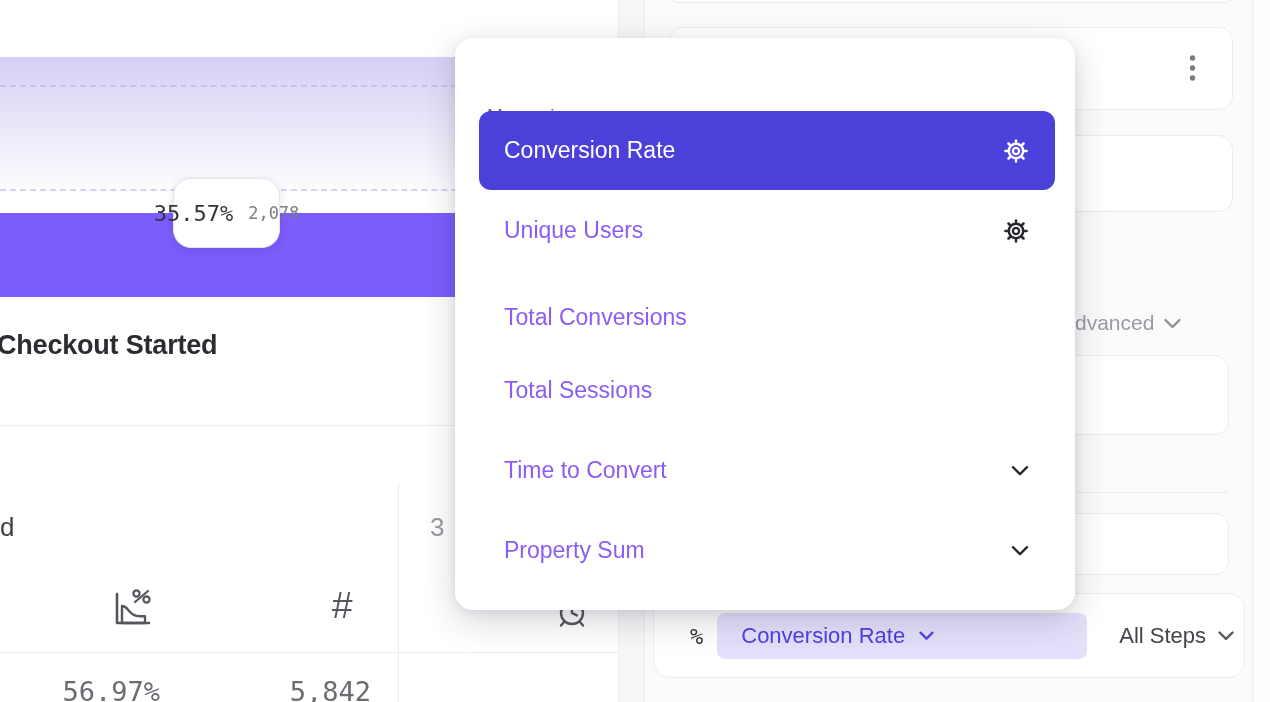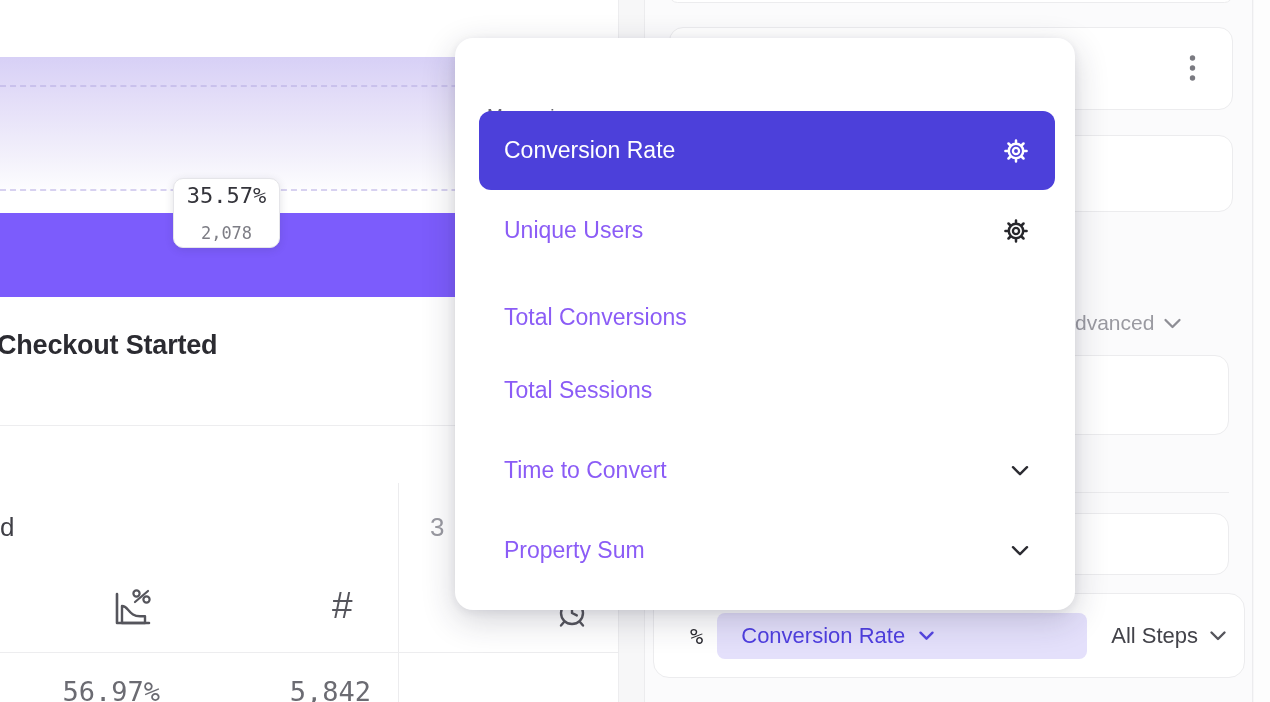--- a/index.html
+++ b/index.html
@@ -21,23 +21,23 @@
     position:absolute; left:0; right:0; top:57px; height:134px;
     background:linear-gradient(180deg,#d7d0f6 0%, #e3ddf8 30%, #f3f1fb 75%, #fdfdff 100%);
   }
   .dash-line { position:absolute; left:0; right:0; height:0; border-top:2px dashed #c9c1ec; }
   .dash-1 { top:85px; }
   .dash-2 { top:189px; border-top-color:#d7d1f0; }
   .solid-bar { position:absolute; left:0; right:0; top:213px; height:84px; background:#7c5cfc; }
 
   .tooltip {
     position:absolute; left:173px; top:178px; width:107px; height:70px;
-    background:#fff; border:1px solid #e5e5e9; border-radius:10px;
+    background:#fff; border:1px solid #e5e5e9; border-radius:18px;
     box-shadow:0 2px 8px rgba(40,40,70,.14);
-    display:flex; flex-direction:column; align-items:center; justify-content:center; gap:15px;
+    display:flex; flex-direction:row; align-items:center; justify-content:center; gap:15px;
     z-index:5;
   }
   .tooltip-rate { font-size:22px; color:#33333a; }
   .tooltip-count { font-size:17px; color:#7d7d85; }
 
   .step-title {
     position:absolute; left:-3px; top:330px;
     font-size:27px; font-weight:600; color:#2b2b31; letter-spacing:-.2px; white-space:nowrap;
   }
   .h-div { position:absolute; left:0; width:619px; height:1px; background:#ededef; }
@@ -85,21 +85,21 @@
     background:#fff; border:1px solid #ececee; border-radius:16px;
   }
   .footer-row { position:absolute; left:0; top:19px; width:100%; height:46px; display:flex; align-items:center; }
   .pct-prefix { margin-left:36px; font-size:22px; color:#2b2b31; }
   .measure-chip {
     margin-left:14px; width:370px; height:46px; background:#e4e0fb; border-radius:8px;
     display:flex; align-items:center; padding:0 24px; gap:13px;
     font-size:22px; font-weight:500; color:#4f3fe0; cursor:pointer;
   }
   .all-steps {
-    margin-left:24px; display:flex; align-items:center; gap:11px;
+    margin-left:32px; display:flex; align-items:center; gap:11px;
     font-size:22px; font-weight:500; color:#43434a; cursor:pointer;
   }
 
   
   .dropdown {
     position:absolute; left:455px; top:38px; width:620px; height:572px;
     background:#fff; border-radius:18px; z-index:10;
     box-shadow:0 10px 34px rgba(35,35,60,.20), 0 2px 8px rgba(35,35,60,.08);
   }
   .menu-label { position:absolute; left:32px; top:67px; font-size:19px; color:#66666d; }

